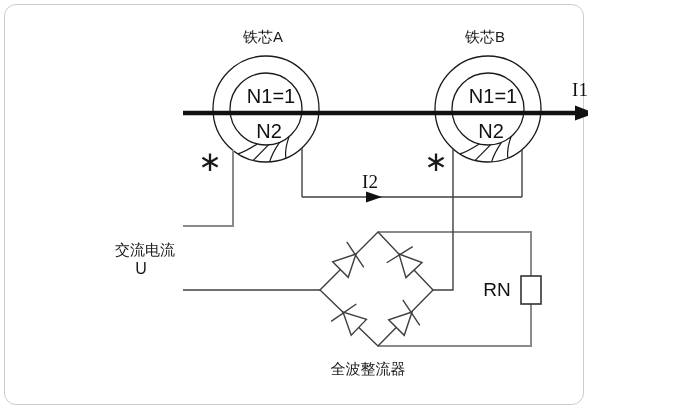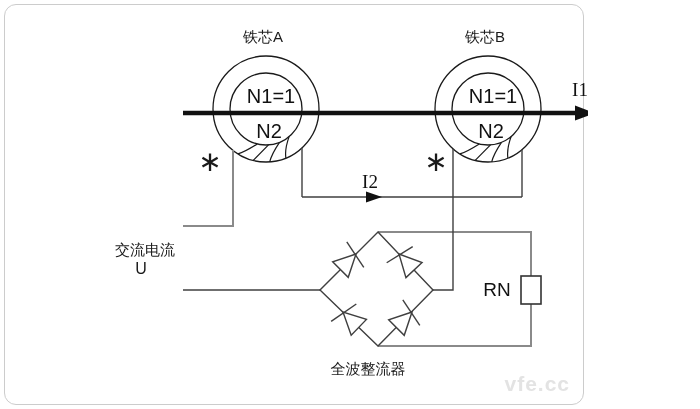--- a/index.html
+++ b/index.html
@@ -104,14 +104,13 @@
     <text class="t-cur" x="580" y="96" text-anchor="middle">I1</text>
     <text class="t-cur" x="370" y="188" text-anchor="middle">I2</text>
 
     <text class="t-cjk" x="145" y="255" text-anchor="middle">交流电流</text>
     <text class="t-u" x="141" y="274" text-anchor="middle">U</text>
 
     <text class="t-rn" x="497" y="296" text-anchor="middle">RN</text>
     <text class="t-cjk" x="368" y="374" text-anchor="middle">全波整流器</text>
   </svg>
 
-  <div class="watermark">vfe.cc</div>
 </div>
 
 </body></html>

